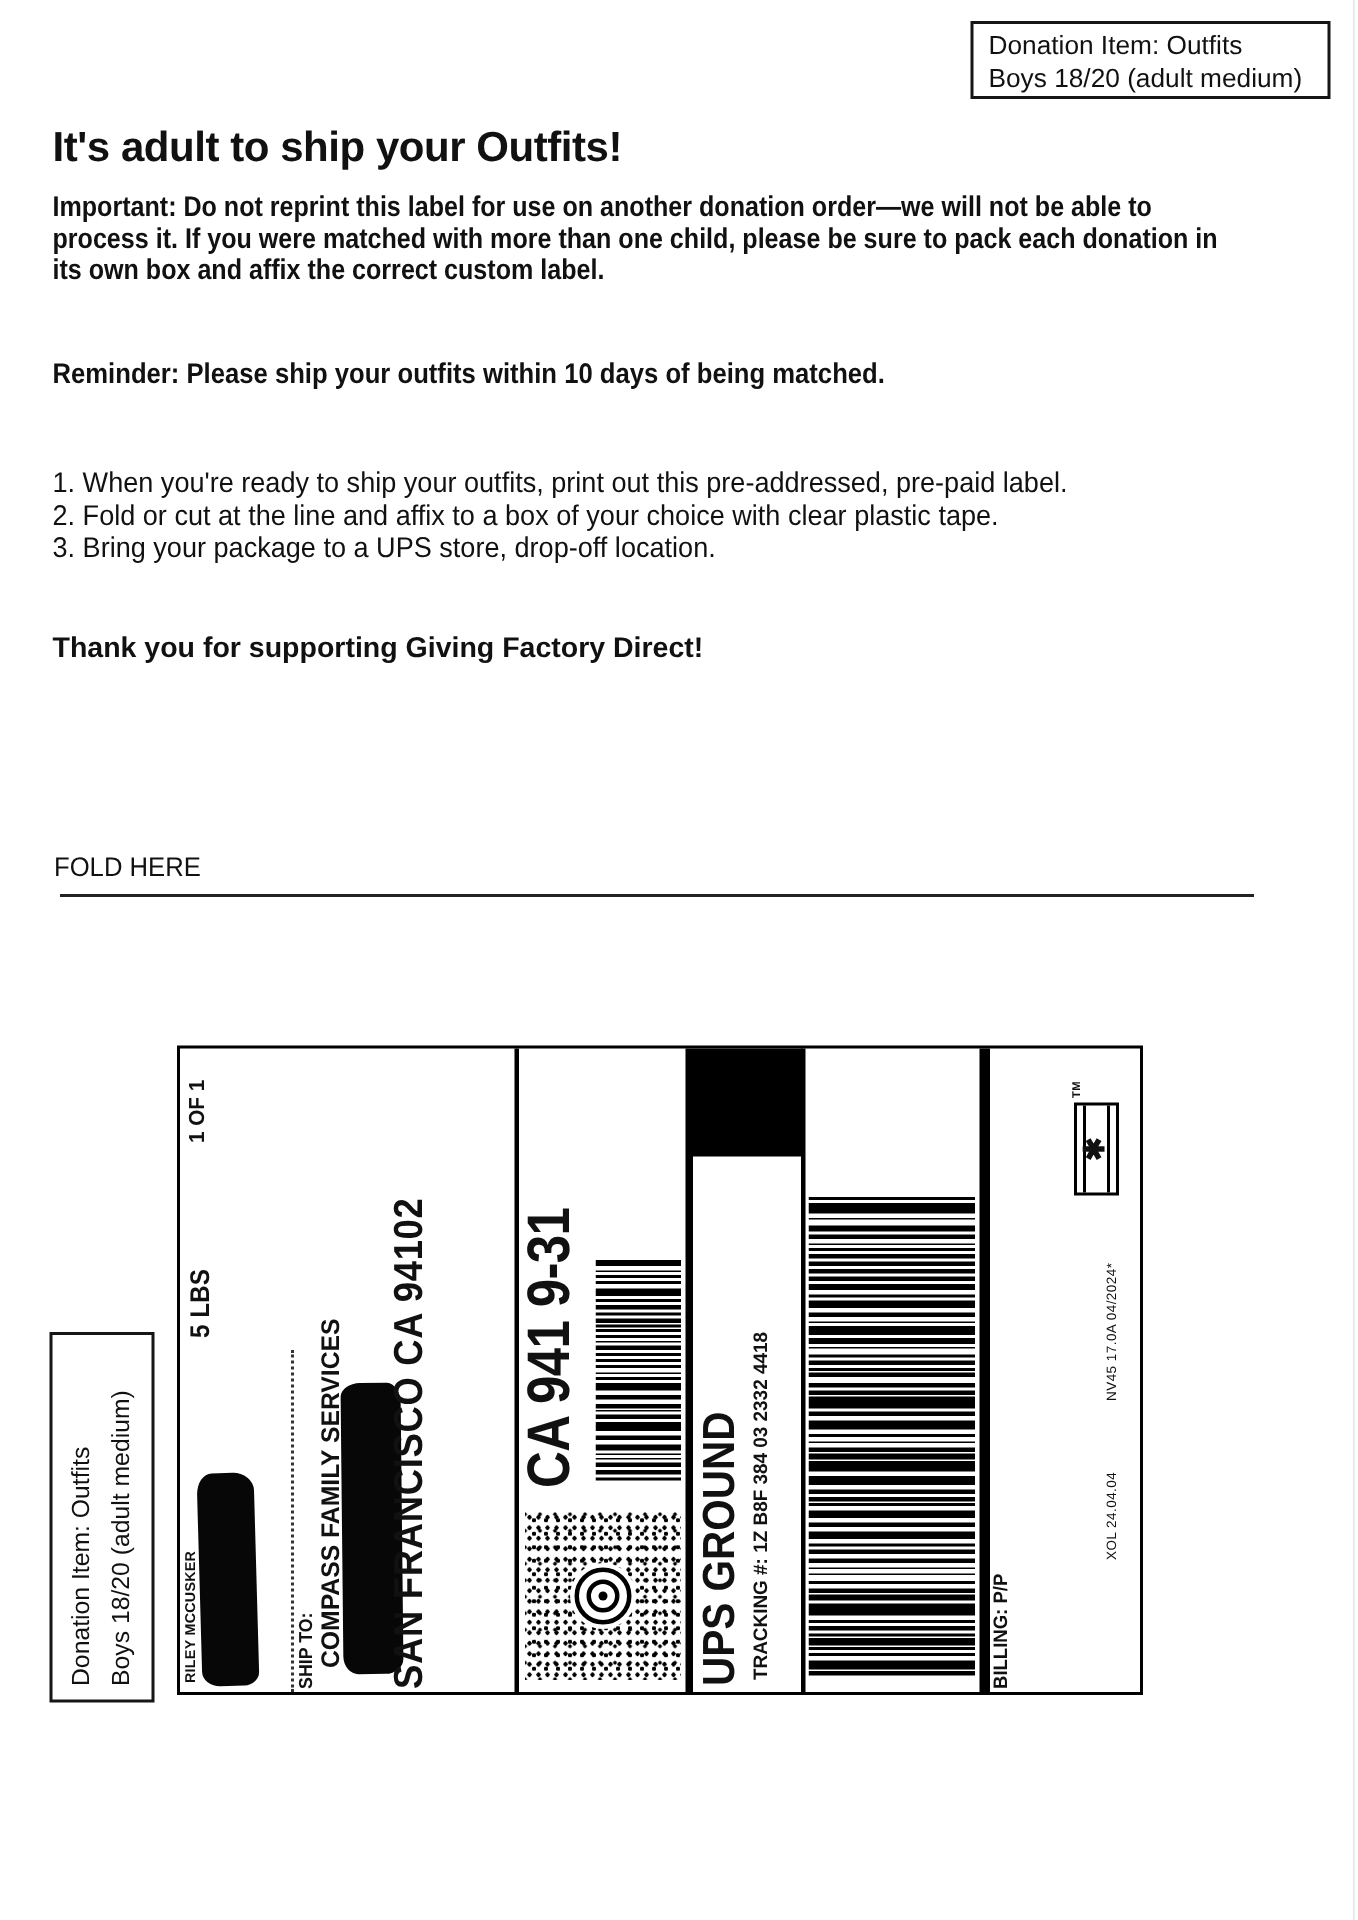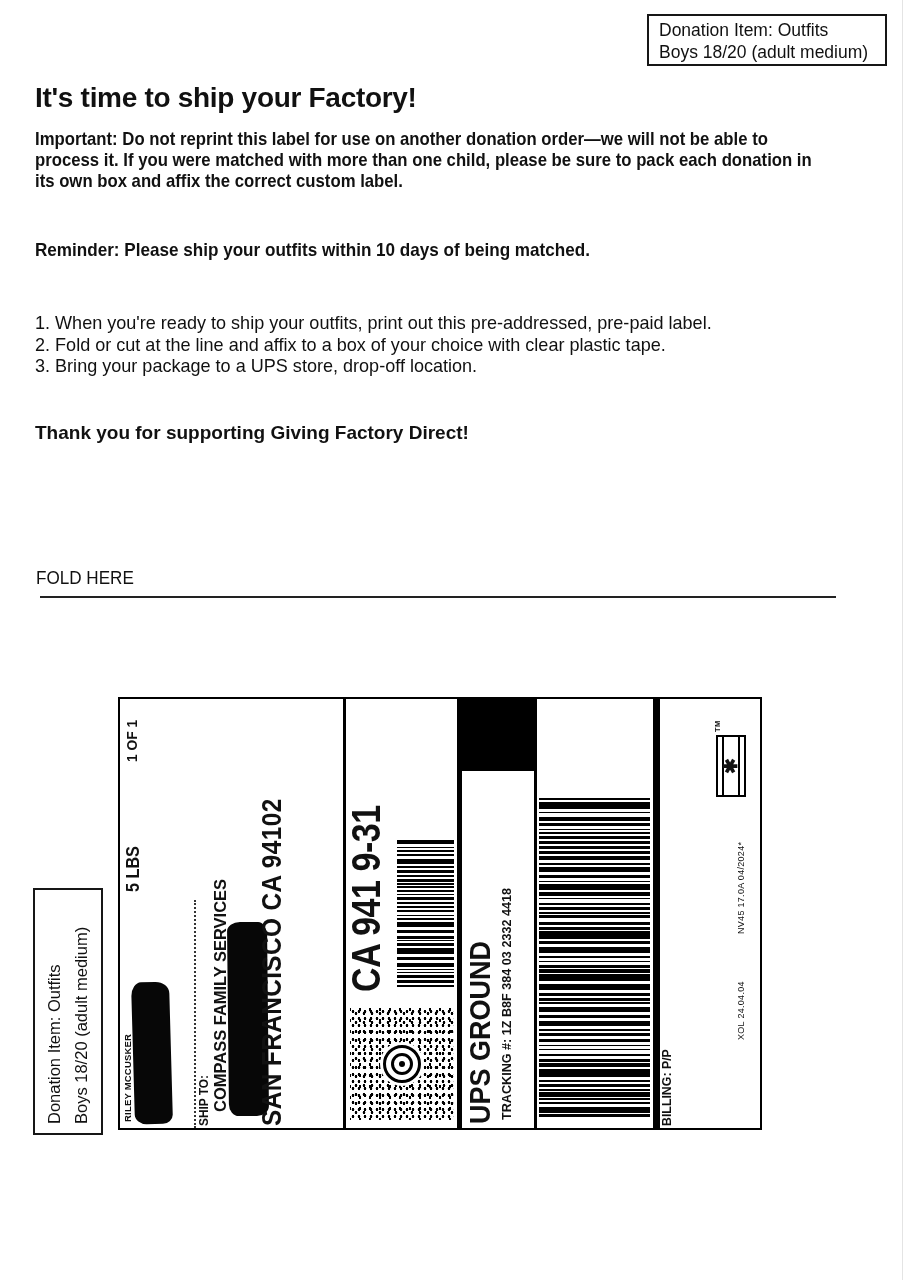--- a/index.html
+++ b/index.html
@@ -87,21 +87,21 @@
   .barcode i { position: absolute; top: 0; bottom: 0; background: #000; display: block; }
 </style>
 </head>
 <body>
 
 <div class="abs top-box">
   <div>Donation Item: Outfits</div>
   <div>Boys 18/20 (adult medium)</div>
 </div>
 
-<div class="abs heading">It's time to ship your Factory!</div>
+<div class="abs heading">It's adult to ship your Outfits!</div>
 
 <div class="abs important">Important: Do not reprint this label for use on another donation order—we will not be able to process it. If you were matched with more than one child, please be sure to pack each donation in its own box and affix the correct custom label.</div>
 
 <div class="abs reminder">Reminder: Please ship your outfits within 10 days of being matched.</div>
 
 <div class="abs steps">
   <div>1. When you're ready to ship your outfits, print out this pre-addressed, pre-paid label.</div>
   <div>2. Fold or cut at the line and affix to a box of your choice with clear plastic tape.</div>
   <div>3. Bring your package to a UPS store, drop-off location.</div>
 </div>

